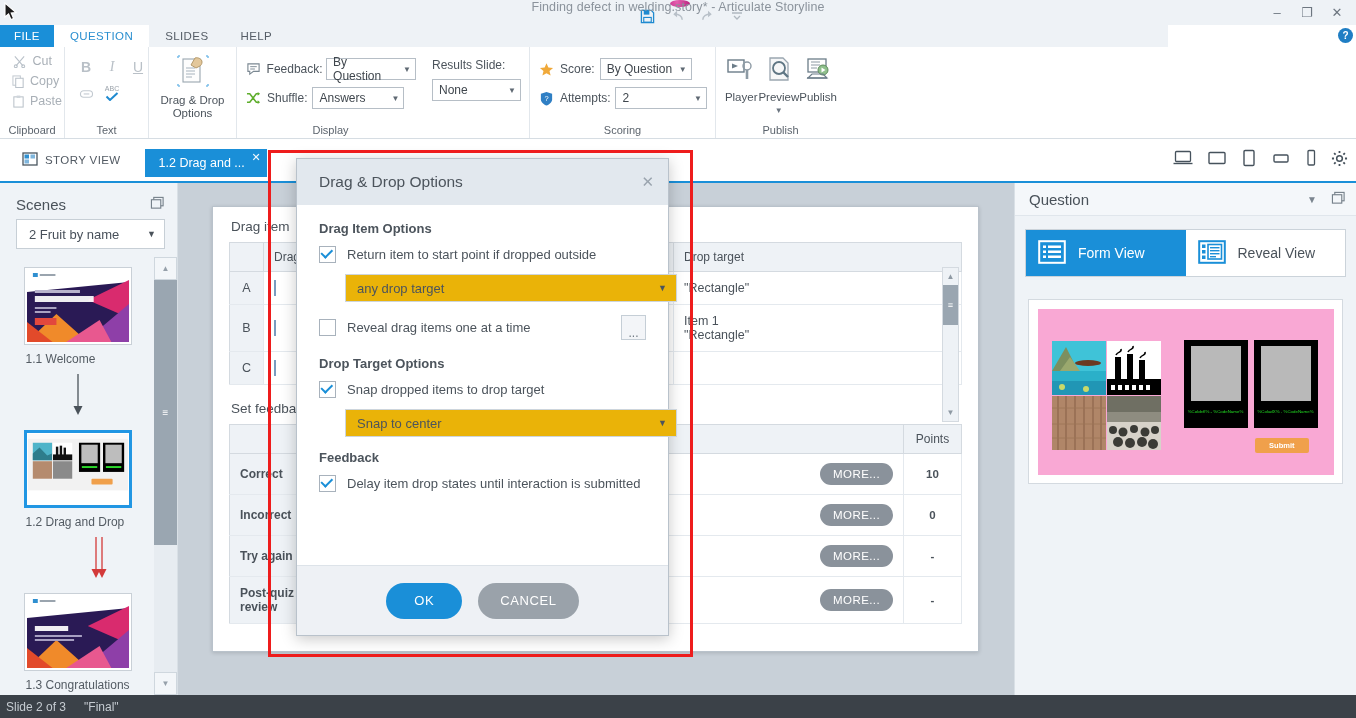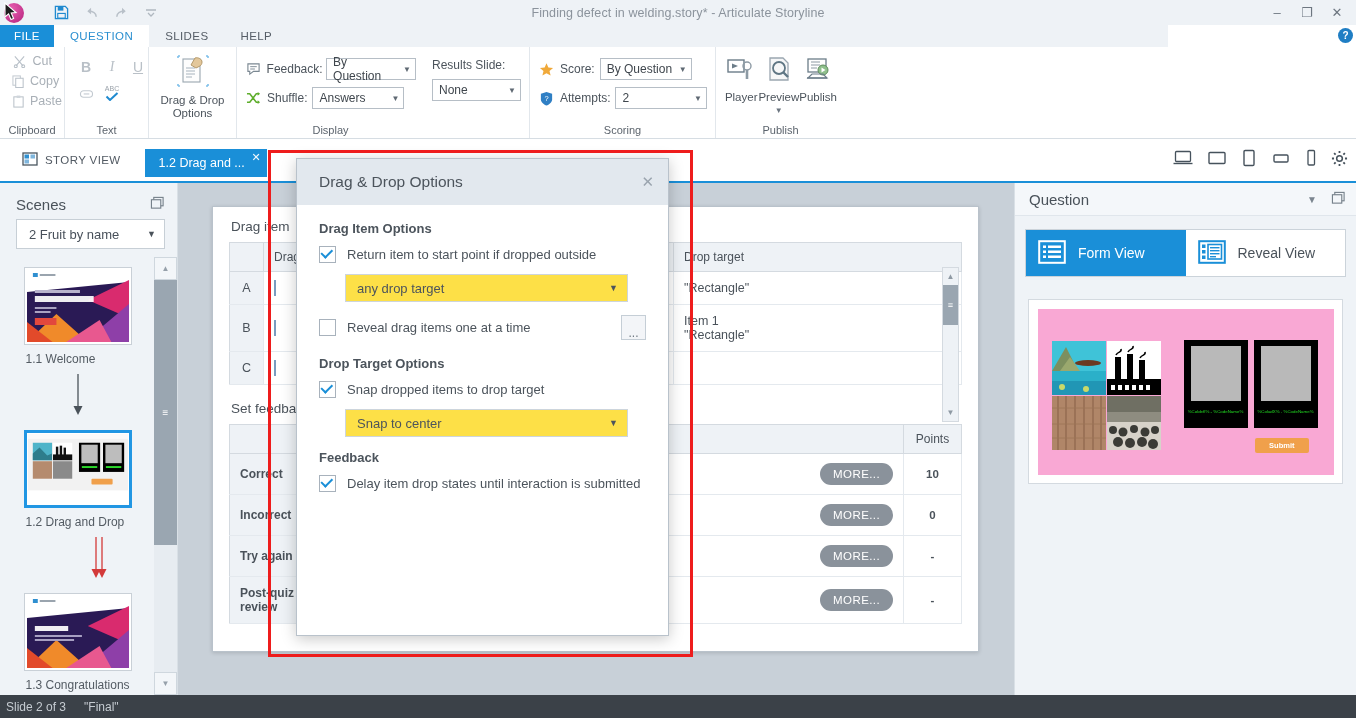--- a/index.html
+++ b/index.html
@@ -10,21 +10,21 @@
     background: #ffffff;
     font-size: 13px;
     color: #444b52;
   }
   #app { position: relative; width: 1356px; height: 718px; }
 
   
   .titlebar {
     position: absolute; left: 0; top: 0; width: 1356px; height: 25px;
     background: #eef2f6;
-    display: flex; align-items: center;
+    display: flex; align-items: center; flex-direction: column;
   }
   .orb {
     width: 20px; height: 20px; border-radius: 50%;
     background: radial-gradient(circle at 35% 30%, #e75fb0, #b5227d);
     margin-left: 4px; position: relative;
   }
   .qat { display: flex; align-items: center; gap: 12px; margin-left: 28px; }
   .qat .ic { width: 18px; height: 18px; display: flex; align-items: center; justify-content: center; }
   .save-ic svg { display:block; }
   .title-text {
@@ -256,22 +256,22 @@
   .chk {
     width: 17px; height: 17px; border: 1px solid #a8b2bc; background: #fff;
     display: flex; align-items: center; justify-content: center; flex: none;
   }
   .chk.on::after {
     content: ""; width: 9px; height: 5px; border-left: 2px solid #1a8fd8;
     border-bottom: 2px solid #1a8fd8; transform: rotate(-45deg) translate(1px,-2px);
   }
   .chk-lbl { font-size: 13px; color: #4c545c; }
   .dlg-select {
-    margin: 0 0 13px 26px; height: 28px; width: 283px; border: 1px solid #cdd5dc;
-    background: #fde047; display: flex; align-items: center; justify-content: space-between;
+    margin: 0 0 13px 26px; height: 28px; width: 332px; border: 1px solid #cdd5dc;
+    background: #eab308; display: flex; align-items: center; justify-content: space-between;
     padding: 0 9px 0 11px; font-size: 13px; color: #4c545c;
   }
   .dlg-select .caret { font-size: 9px; color: #4c545c; }
   .ellipsisbtn {
     width: 25px; height: 25px; border: 1px solid #c5ced6; background: #f3f5f8;
     display: flex; align-items: flex-end; justify-content: center; color: #6e7881;
     font-size: 12px; margin-left: auto; line-height: 1;
   }
   .dlg-footer {
     height: 70px; background: #eef1f5; border-top: 1px solid #dde3e9;
@@ -925,20 +925,24 @@
         <span>Snap to center</span>
         <span class="caret">▼</span>
       </div>
 
       <div class="grp-head">Feedback</div>
       <div class="chk-row">
         <span class="chk on"></span>
         <span class="chk-lbl">Delay item drop states until interaction is submitted</span>
       </div>
     </div>
+    <div class="dlg-footer">
+      <div class="dbtn ok">OK</div>
+      <div class="dbtn cancel">CANCEL</div>
+    </div>
   </div>
 
   <div class="redbox"></div>
 
   <div class="statusbar">
     <span>Slide 2 of 3</span>
     <span>"Final"</span>
   </div>
 
   <div class="cursor">

